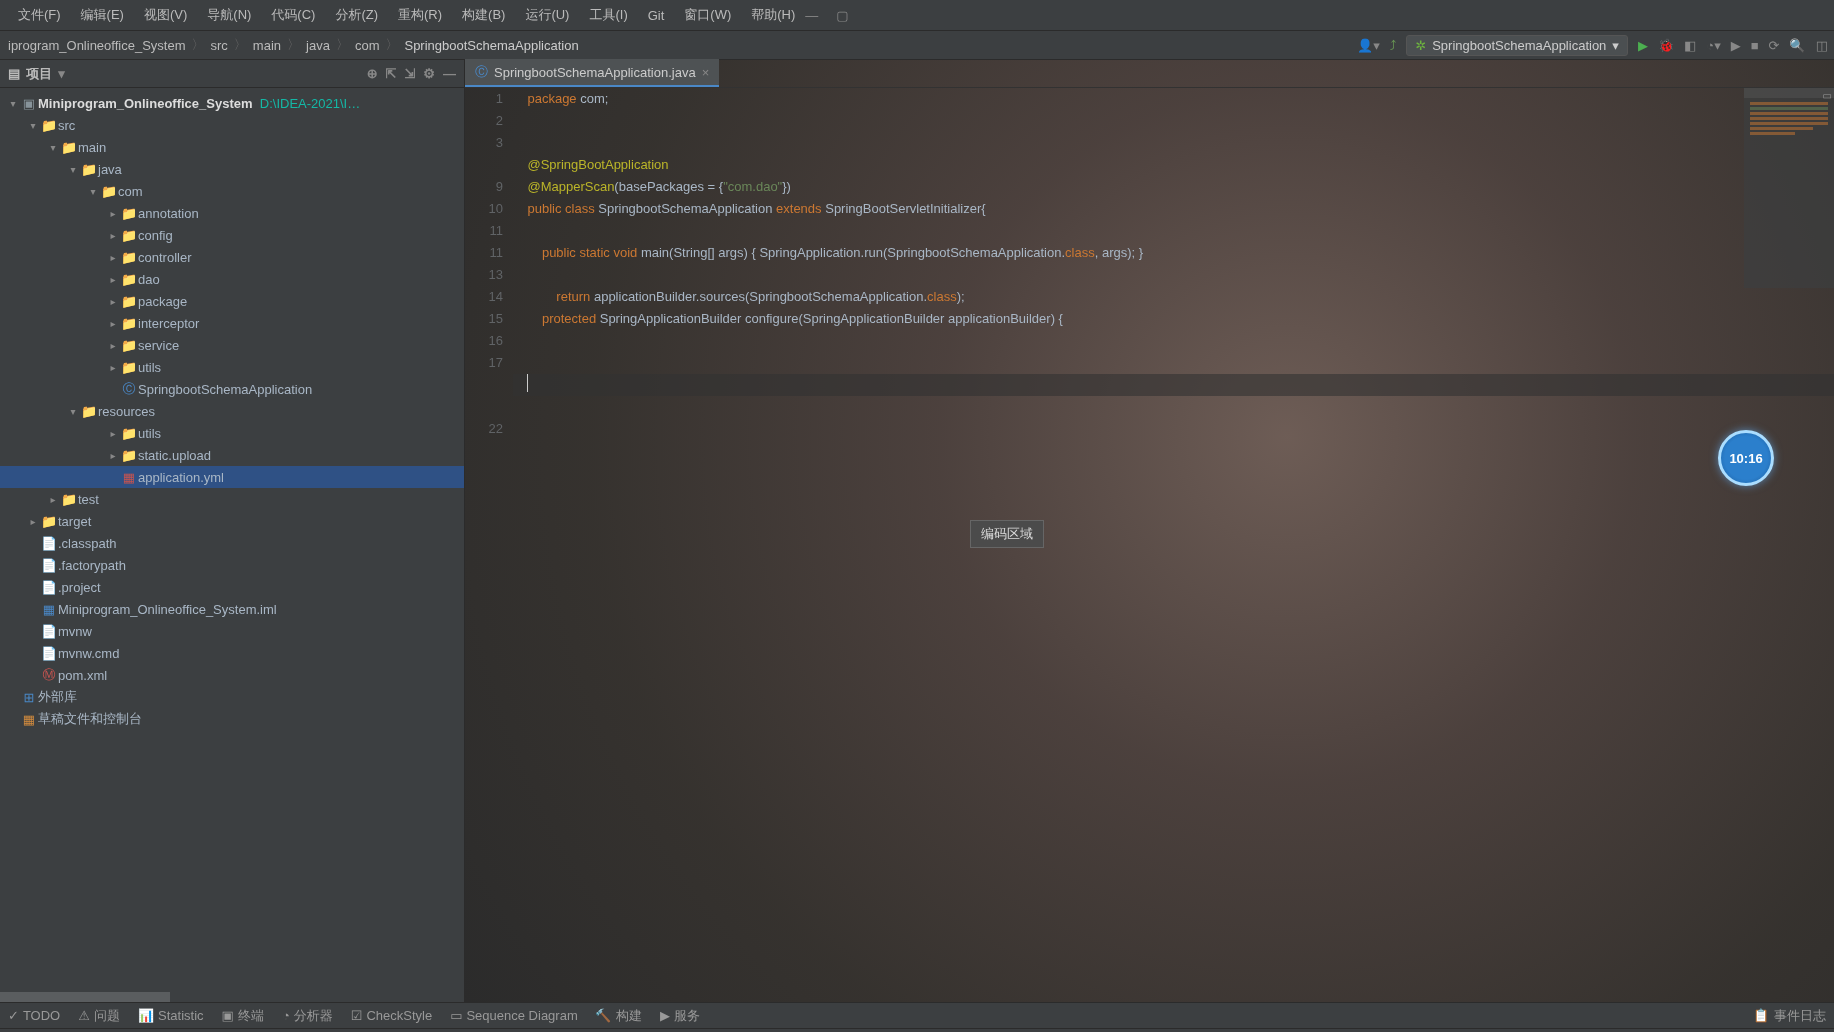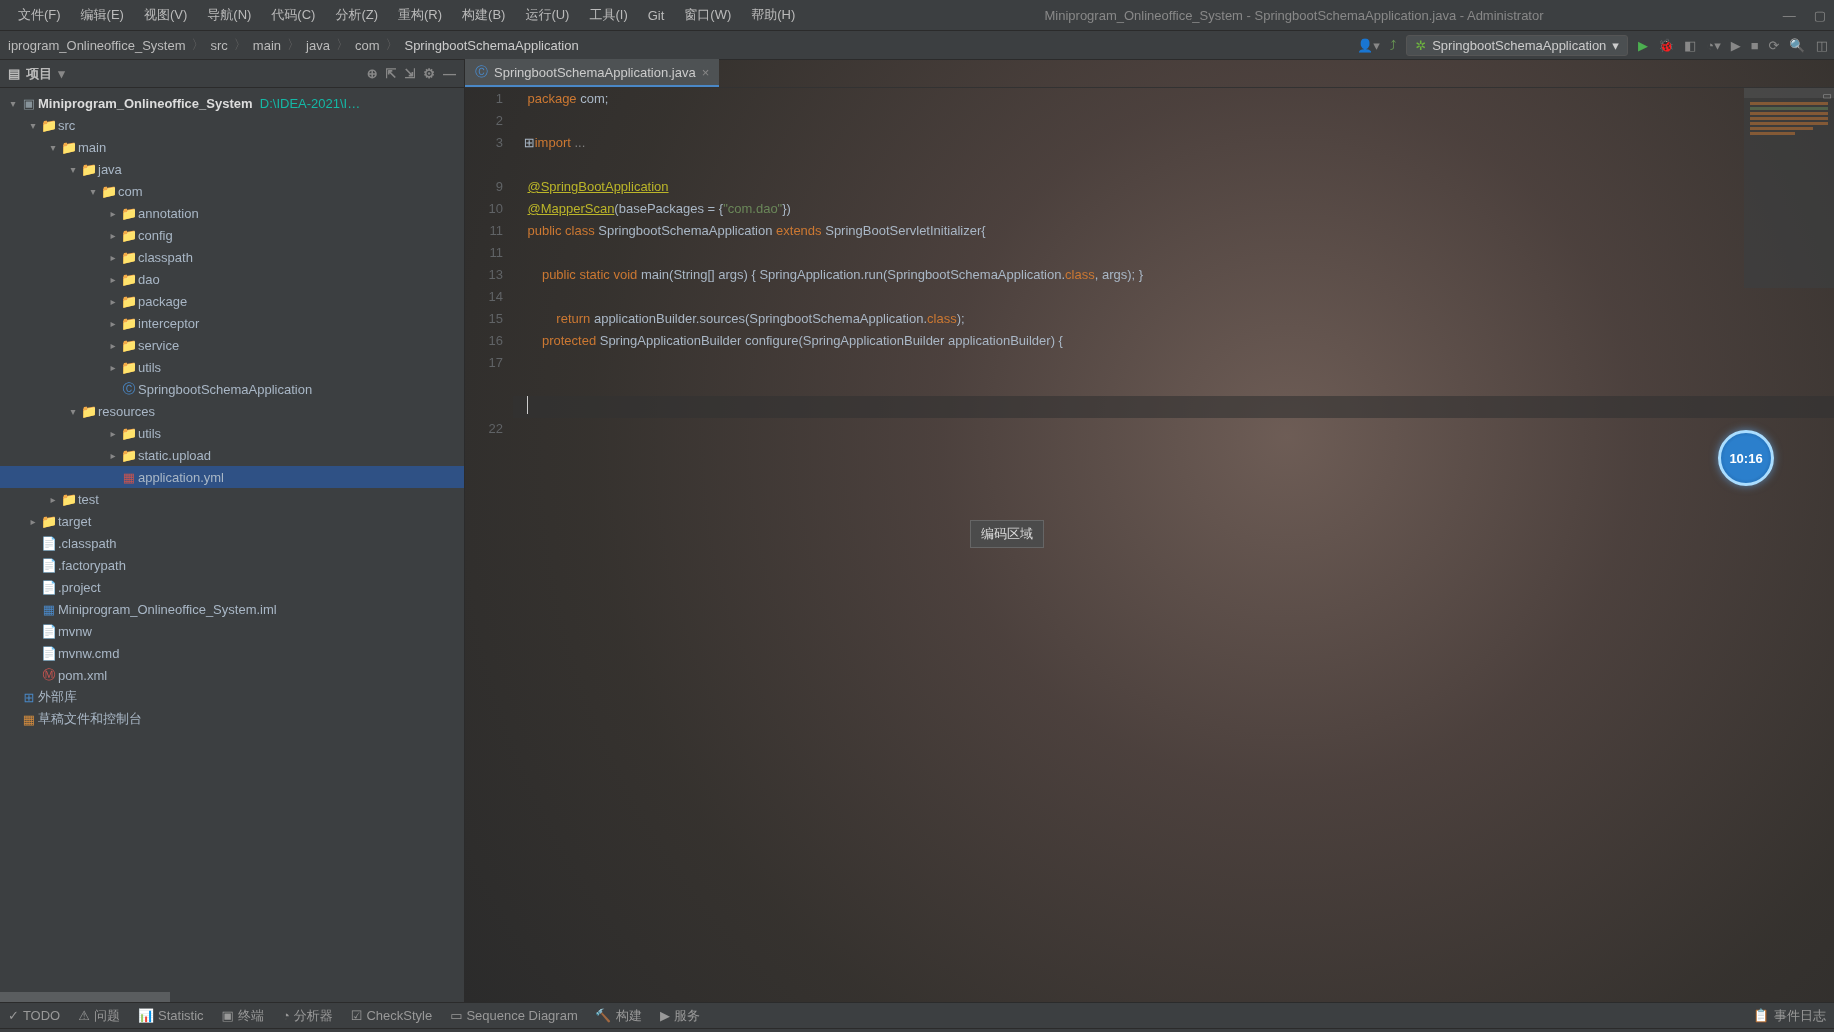--- a/index.html
+++ b/index.html
@@ -32,21 +32,21 @@
 .tabs { height: 28px; display: flex; align-items: flex-end; border-bottom: 1px solid #323232; position: relative; z-index: 1; }
 .tab { background: #4e5254; padding: 4px 10px; display: flex; align-items: center; gap: 6px; border-bottom: 2px solid #4a88c7; color: #ccc; }
 .tab-close { color: #888; cursor: pointer; }
 .editor { position: relative; z-index: 1; display: flex; font-family: 'Consolas', monospace; font-size: 15px; }
 .gutter { width: 48px; text-align: right; color: #606366; padding-right: 10px; user-select: none; }
 .gutter div { height: 22px; line-height: 22px; }
 .code { flex: 1; }
 .code-line { height: 22px; line-height: 22px; white-space: pre; }
 .kw { color: #cc7832; }
 .str { color: #6a8759; }
-.ann { color: #bbb529; text-decoration: underline; }
+.ann { color: #bbb529; }
 .com { color: #808080; }
 .tooltip { position: absolute; left: 505px; top: 460px; background: #4b4b4b; border: 1px solid #666; padding: 4px 10px; color: #ddd; z-index: 5; }
 .timer-badge { position: absolute; right: 60px; top: 370px; width: 56px; height: 56px; border-radius: 50%; background: radial-gradient(circle,#2b7fcc 60%,#1a5a99); border: 3px solid #aaddff; display: flex; align-items: center; justify-content: center; color: #fff; font-weight: bold; z-index: 5; box-shadow: 0 0 8px rgba(100,180,255,0.6); }
 .minimap { position: absolute; right: 0; top: 28px; width: 90px; height: 200px; background: rgba(60,63,65,0.6); z-index: 2; }
 .minimap-line { height: 3px; margin: 2px 6px; background: #cc7832; opacity: 0.5; }
 .bottom-tools { height: 26px; background: #3c3f41; border-top: 1px solid #2b2b2b; display: flex; align-items: center; padding: 0 8px; gap: 18px; color: #999; }
 .bottom-tool { display: flex; align-items: center; gap: 4px; cursor: pointer; }
 .statusbar { height: 24px; background: #3c3f41; border-top: 1px solid #2b2b2b; display: flex; align-items: center; padding: 0 8px; color: #999; font-size: 12px; }
 .statusbar-left { flex: 1; }
 .statusbar-right { display: flex; gap: 14px; }
@@ -63,21 +63,20 @@
   <span class="menubar-item">导航(N)</span>
   <span class="menubar-item">代码(C)</span>
   <span class="menubar-item">分析(Z)</span>
   <span class="menubar-item">重构(R)</span>
   <span class="menubar-item">构建(B)</span>
   <span class="menubar-item">运行(U)</span>
   <span class="menubar-item">工具(I)</span>
   <span class="menubar-item">Git</span>
   <span class="menubar-item">窗口(W)</span>
   <span class="menubar-item">帮助(H)</span>
-  <span class="window-title">Miniprogram_Onlineoffice_System - SpringbootSchemaApplication.java - Administrator</span>
   <div class="window-controls">
     <span>—</span>
     <span>▢</span>
   </div>
 </div>
 
 <div class="toolbar">
   <div class="breadcrumb">
     <span class="breadcrumb-item">iprogram_Onlineoffice_System</span>
       <span class="breadcrumb-sep">〉</span>
@@ -156,21 +155,21 @@
           <span>annotation</span>
         </div>
       <div class="tree-item" style="padding-left:106px">
           <span class="tree-chevron">▸</span>
           <span class="tree-icon folder-icon">📁</span>
           <span>config</span>
         </div>
       <div class="tree-item" style="padding-left:106px">
           <span class="tree-chevron">▸</span>
           <span class="tree-icon folder-icon">📁</span>
-          <span>classpath</span>
+          <span>controller</span>
         </div>
       <div class="tree-item" style="padding-left:106px">
           <span class="tree-chevron">▸</span>
           <span class="tree-icon folder-icon">📁</span>
           <span>dao</span>
         </div>
       <div class="tree-item" style="padding-left:106px">
           <span class="tree-chevron">▸</span>
           <span class="tree-icon folder-icon">📁</span>
           <span>package</span>
@@ -291,21 +290,20 @@
           <div>15</div>
           <div>16</div>
         <div>17</div>
           <div></div>
           <div></div>
         <div>22</div>
       </div>
       <div class="code">
         <div class="code-line">    <span class="kw">package</span> com;</div>
         <div class="code-line"></div>
-        <div class="code-line">   ⊞<span class="kw">import</span> <span class="com">...</span></div>
         <div class="code-line"></div>
         <div class="code-line">    <span class="ann">@SpringBootApplication</span></div>
         <div class="code-line">    <span class="ann">@MapperScan</span>(basePackages = {<span class="str">"com.dao"</span>})</div>
         <div class="code-line">    <span class="kw">public class</span> SpringbootSchemaApplication <span class="kw">extends</span> SpringBootServletInitializer{</div>
         <div class="code-line"></div>
         <div class="code-line">        <span class="kw">public static void</span> main(String[] args) { SpringApplication.run(SpringbootSchemaApplication.<span class="kw">class</span>, args); }</div>
         <div class="code-line"></div>
         <div class="code-line">            <span class="kw">return</span> applicationBuilder.sources(SpringbootSchemaApplication.<span class="kw">class</span>);</div>
         <div class="code-line">        <span class="kw">protected</span> SpringApplicationBuilder configure(SpringApplicationBuilder applicationBuilder) {</div>
         <div class="code-line"></div>

